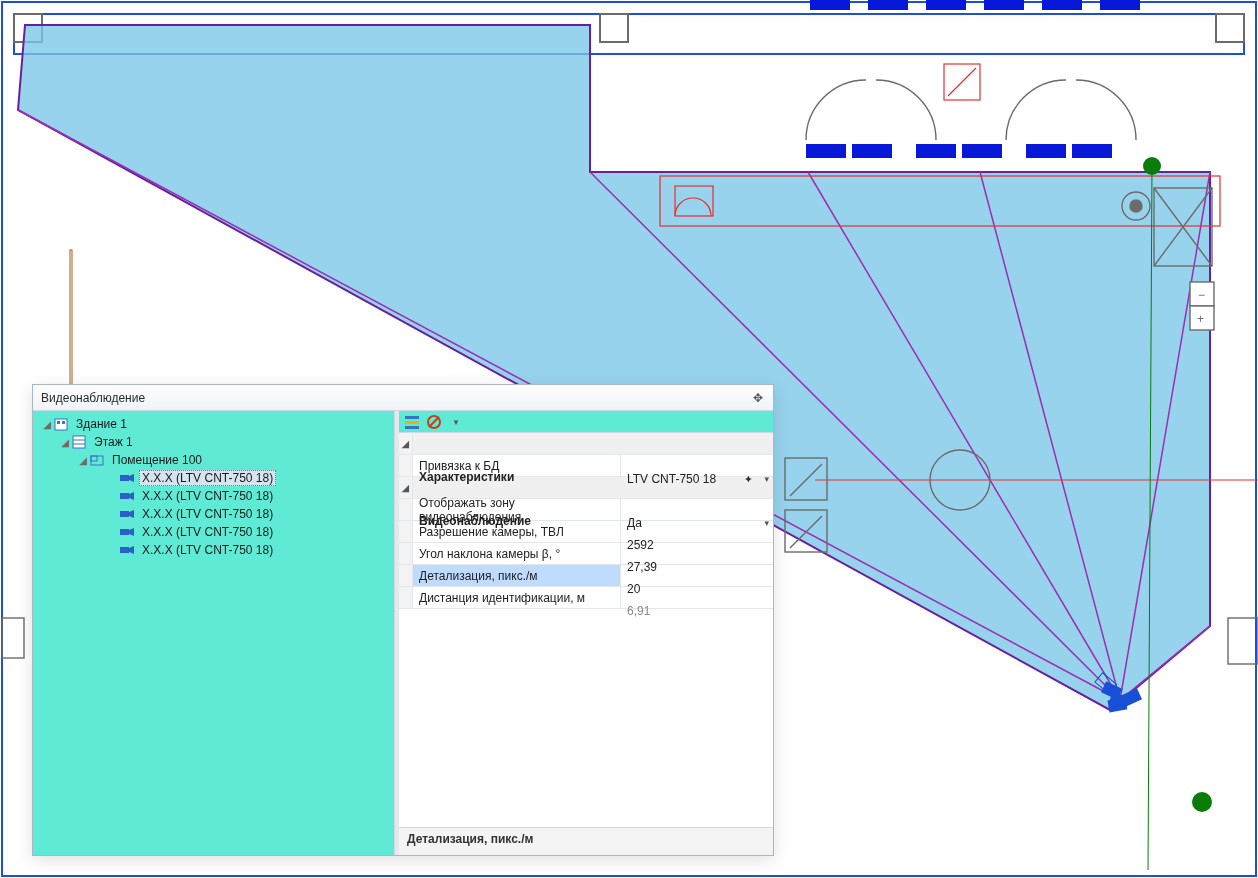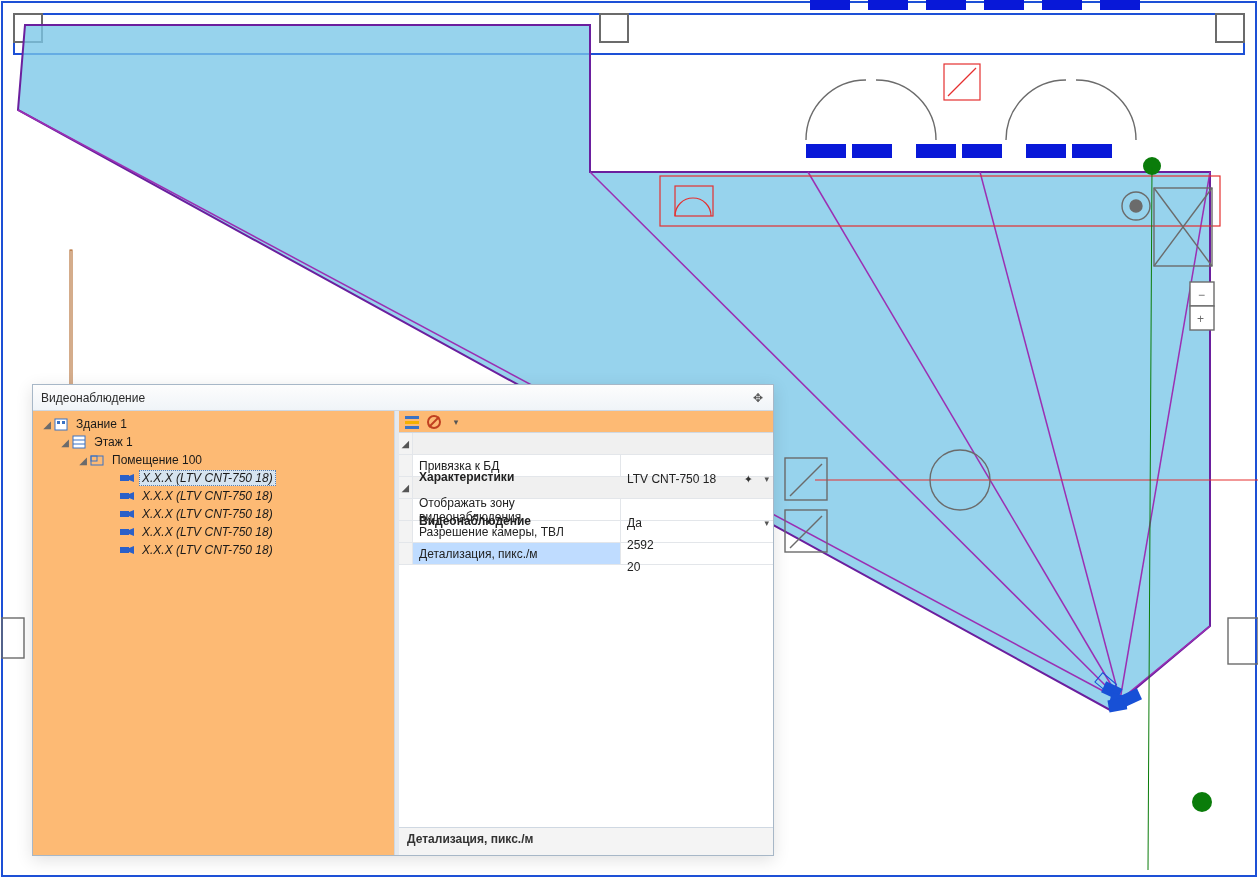--- a/index.html
+++ b/index.html
@@ -7,21 +7,21 @@
 
   
   .cad { position:absolute; inset:0; overflow:hidden; }
   .cad svg { position:absolute; top:0; left:0; }
 
   
   .win {
     position:absolute;
     left:32px; top:384px;
     width:742px; height:472px;
-    background:#fdba74;
+    background:#5eead4;
     border:1px solid #a7b7c7;
     box-shadow:0 4px 16px rgba(0,0,0,.12);
     display:flex; flex-direction:column;
   }
   .win-title {
     height:26px;
     background:linear-gradient(#fdfdfd,#f0f4f8);
     border-bottom:1px solid #cfd8e2;
     display:flex; align-items:center;
     padding:0 8px;
@@ -36,21 +36,21 @@
   .tree { width:362px; border-right:1px solid #cfd8e2; overflow:auto; padding:4px 0; }
   .tree-row { height:18px; display:flex; align-items:center; white-space:nowrap; cursor:default; }
   .tree-row.selected .lbl { background:#d6e4f0; border:1px dotted #5a7fae; padding:0 2px; }
   .tree-row .exp { width:12px; text-align:center; color:#6b6b6b; font-size:10px; cursor:pointer; }
   .tree-row .exp.blank { visibility:hidden; }
   .tree-row .ico { width:16px; height:16px; display:inline-flex; align-items:center; justify-content:center; margin-right:4px; }
   .tree-row .lbl { padding:0 3px; color:#1a1a1a; }
   .tree-row.l0 { padding-left:8px; }
   .tree-row.l1 { padding-left:26px; }
   .tree-row.l2 { padding-left:44px; }
-  .tree-row.l3 { padding-left:74px;font-style:italic; }
+  .tree-row.l3 { padding-left:74px; }
 
   
   .propwrap { flex:1; display:flex; flex-direction:column; min-width:0; }
   .proptb { height:22px; border-bottom:1px solid #cfd8e2; display:flex; align-items:center; gap:4px; padding:0 4px; }
   .proptb .tbtn { width:18px; height:18px; display:flex; align-items:center; justify-content:center; cursor:pointer; }
   .propgrid { flex:1; overflow:auto; background:#ffffff; }
   .pg-row { display:flex; height:22px; border-bottom:1px solid #e3e6ea; align-items:stretch; }
   .pg-row .gut { width:14px; background:#f3f3f3; border-right:1px solid #e3e6ea; display:flex; align-items:center; justify-content:center; font-size:9px; color:#555; cursor:pointer; }
   .pg-row .k { width:208px; padding:0 6px; display:flex; align-items:center; color:#222; border-right:1px solid #e3e6ea; }
   .pg-row .v { flex:1; padding:0 6px; display:flex; align-items:center; color:#222; position:relative;margin-top:24px; }
@@ -300,23 +300,33 @@
           <span class="v" style="background:#f0f0f0;">
             <span>Да</span>
             <span class="dd">▾</span>
           </span>
         </div>
         <div class="pg-row">
           <span class="gut"></span>
           <span class="k">Разрешение камеры, ТВЛ</span>
           <span class="v">2592</span>
         </div>
+        <div class="pg-row">
+          <span class="gut"></span>
+          <span class="k">Угол наклона камеры β, °</span>
+          <span class="v">27,39</span>
+        </div>
         <div class="pg-row sel">
           <span class="gut"></span>
           <span class="k">Детализация, пикс./м</span>
           <span class="v">20</span>
+        </div>
+        <div class="pg-row ro">
+          <span class="gut"></span>
+          <span class="k">Дистанция идентификации, м</span>
+          <span class="v">6,91</span>
         </div>
       </div>
 
       <div class="descbar">Детализация, пикс./м</div>
     </div>
   </div>
 </div>
 
 </body></html>

